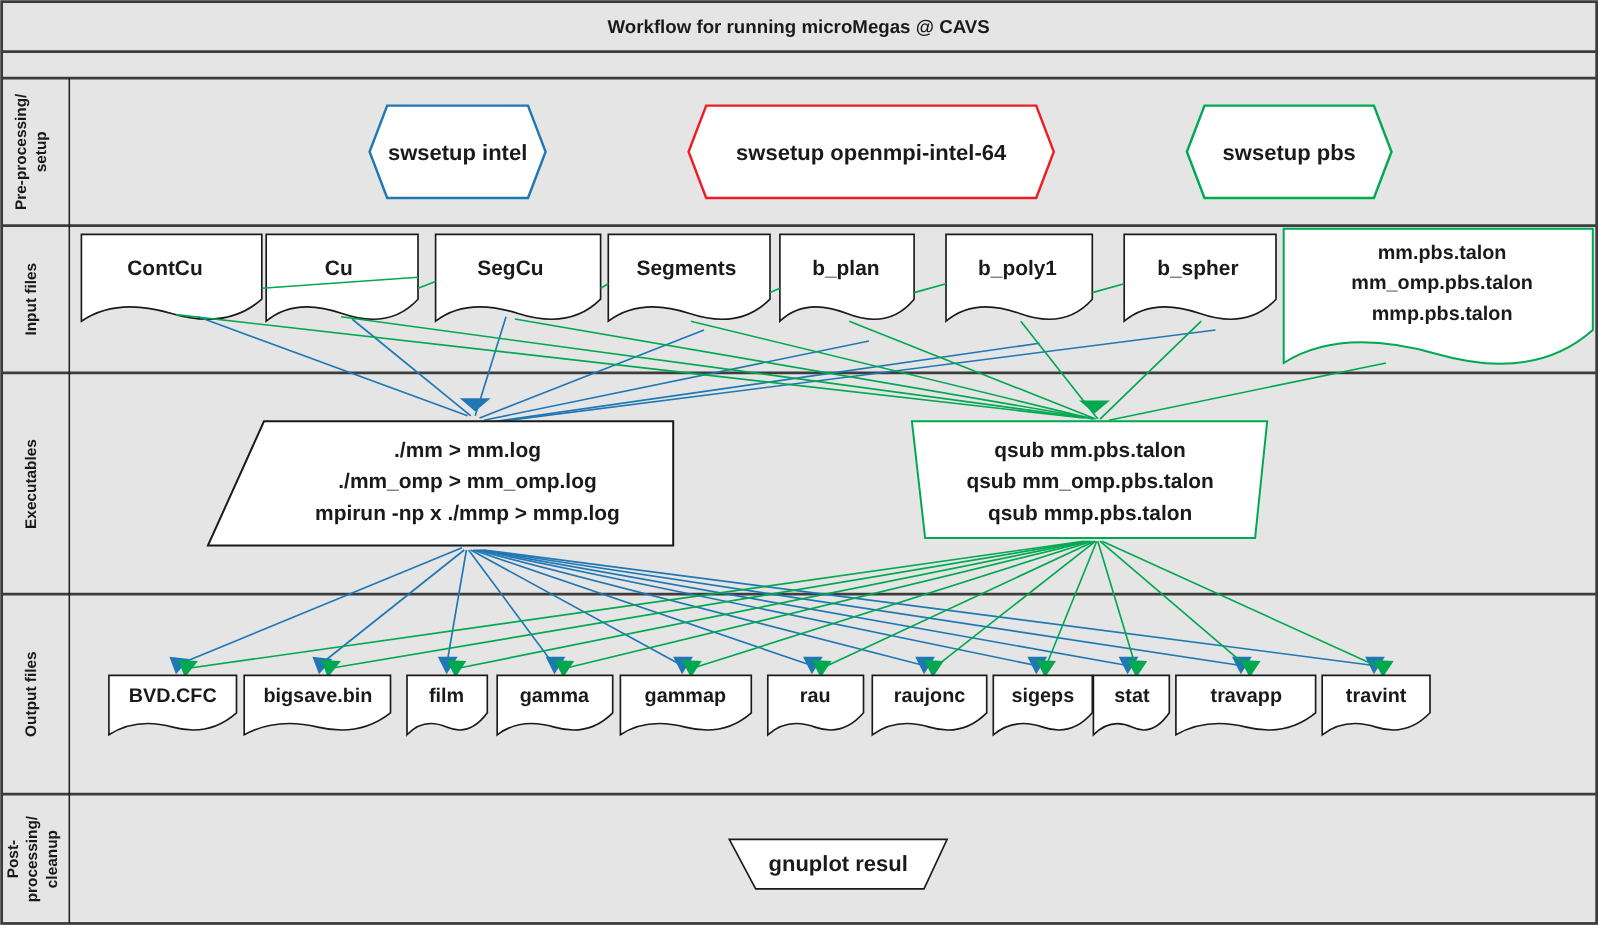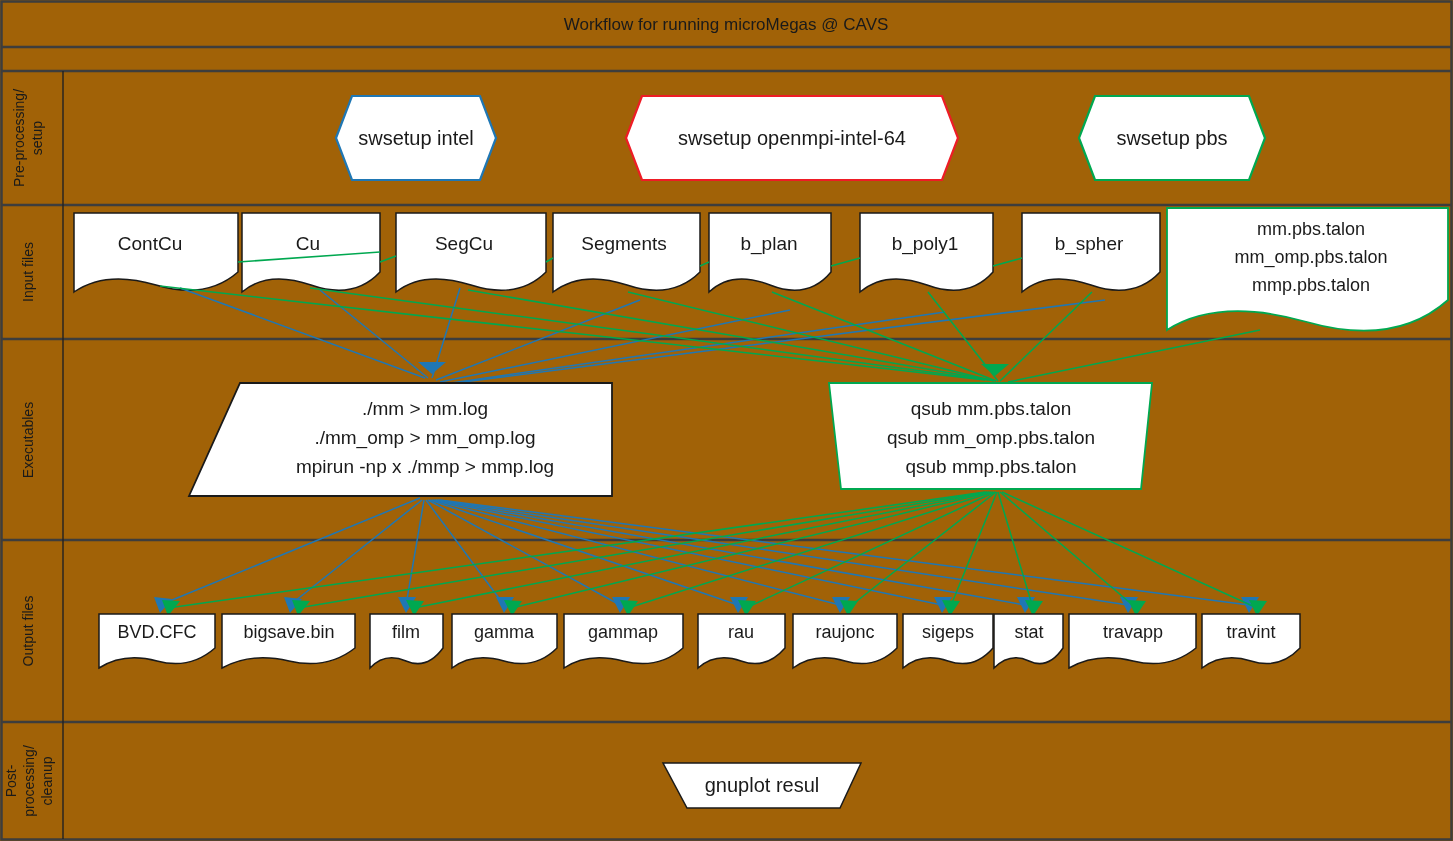--- a/index.html
+++ b/index.html
@@ -1,17 +1,17 @@
 <!DOCTYPE html>
 <html><head>
 <meta charset="utf-8">
 <style>
   html,body{margin:0;padding:0;background:#fff;}
   body{font-family:"Liberation Sans","DejaVu Sans",sans-serif;}
-  #stage{position:relative;width:1453px;height:841px;background:#a16207;overflow:hidden;}
+  #stage{position:relative;width:1453px;height:841px;background:#e5e5e5;overflow:hidden;font-weight:bold;}
   #svgroot{position:absolute;left:0;top:0;width:1453px;height:841px;}
   text{font-family:"Liberation Sans","DejaVu Sans",sans-serif;fill:#1a1a1a;}
   .title-text{font-size:17px;}
   .rowlabel-text{font-size:14px;}
   .node-text{font-size:20px;}
   .file-text{font-size:19px;}
   .out-text{font-size:18px;}
   .exec-text{font-size:19px;}
   .pbs-text{font-size:18px;}
   .frame{fill:none;stroke:#3d3d3d;stroke-width:2.5;}

